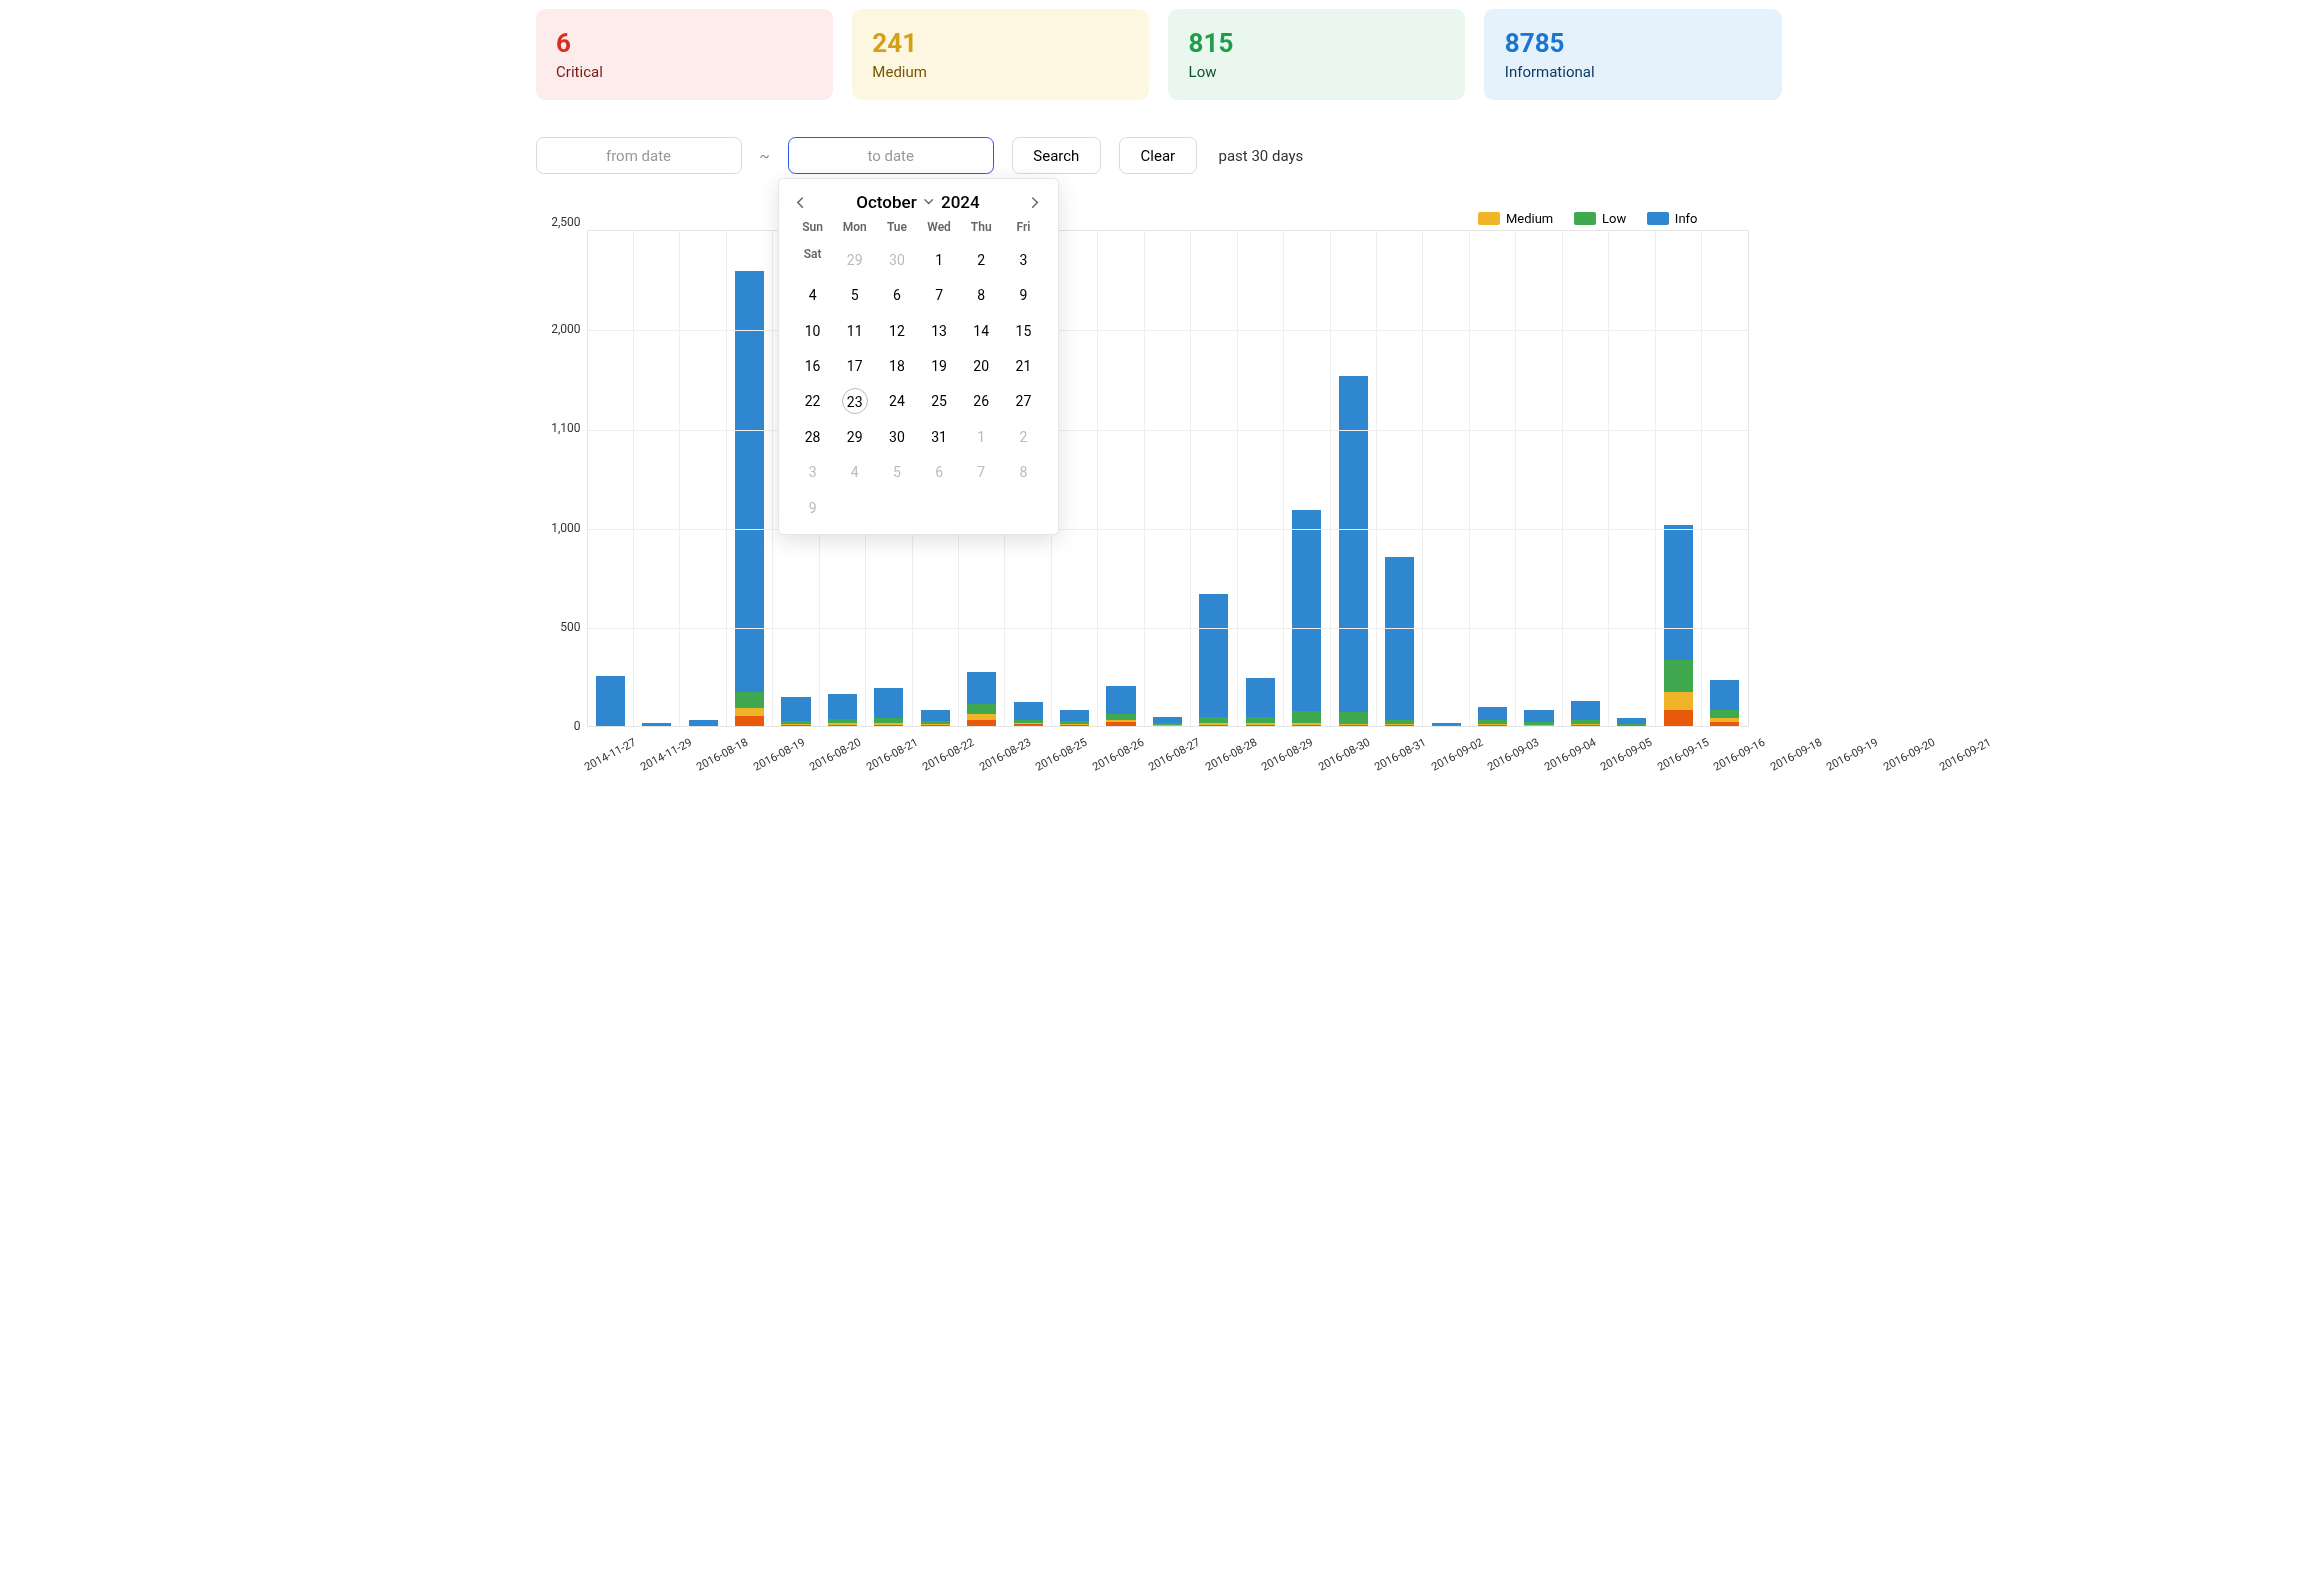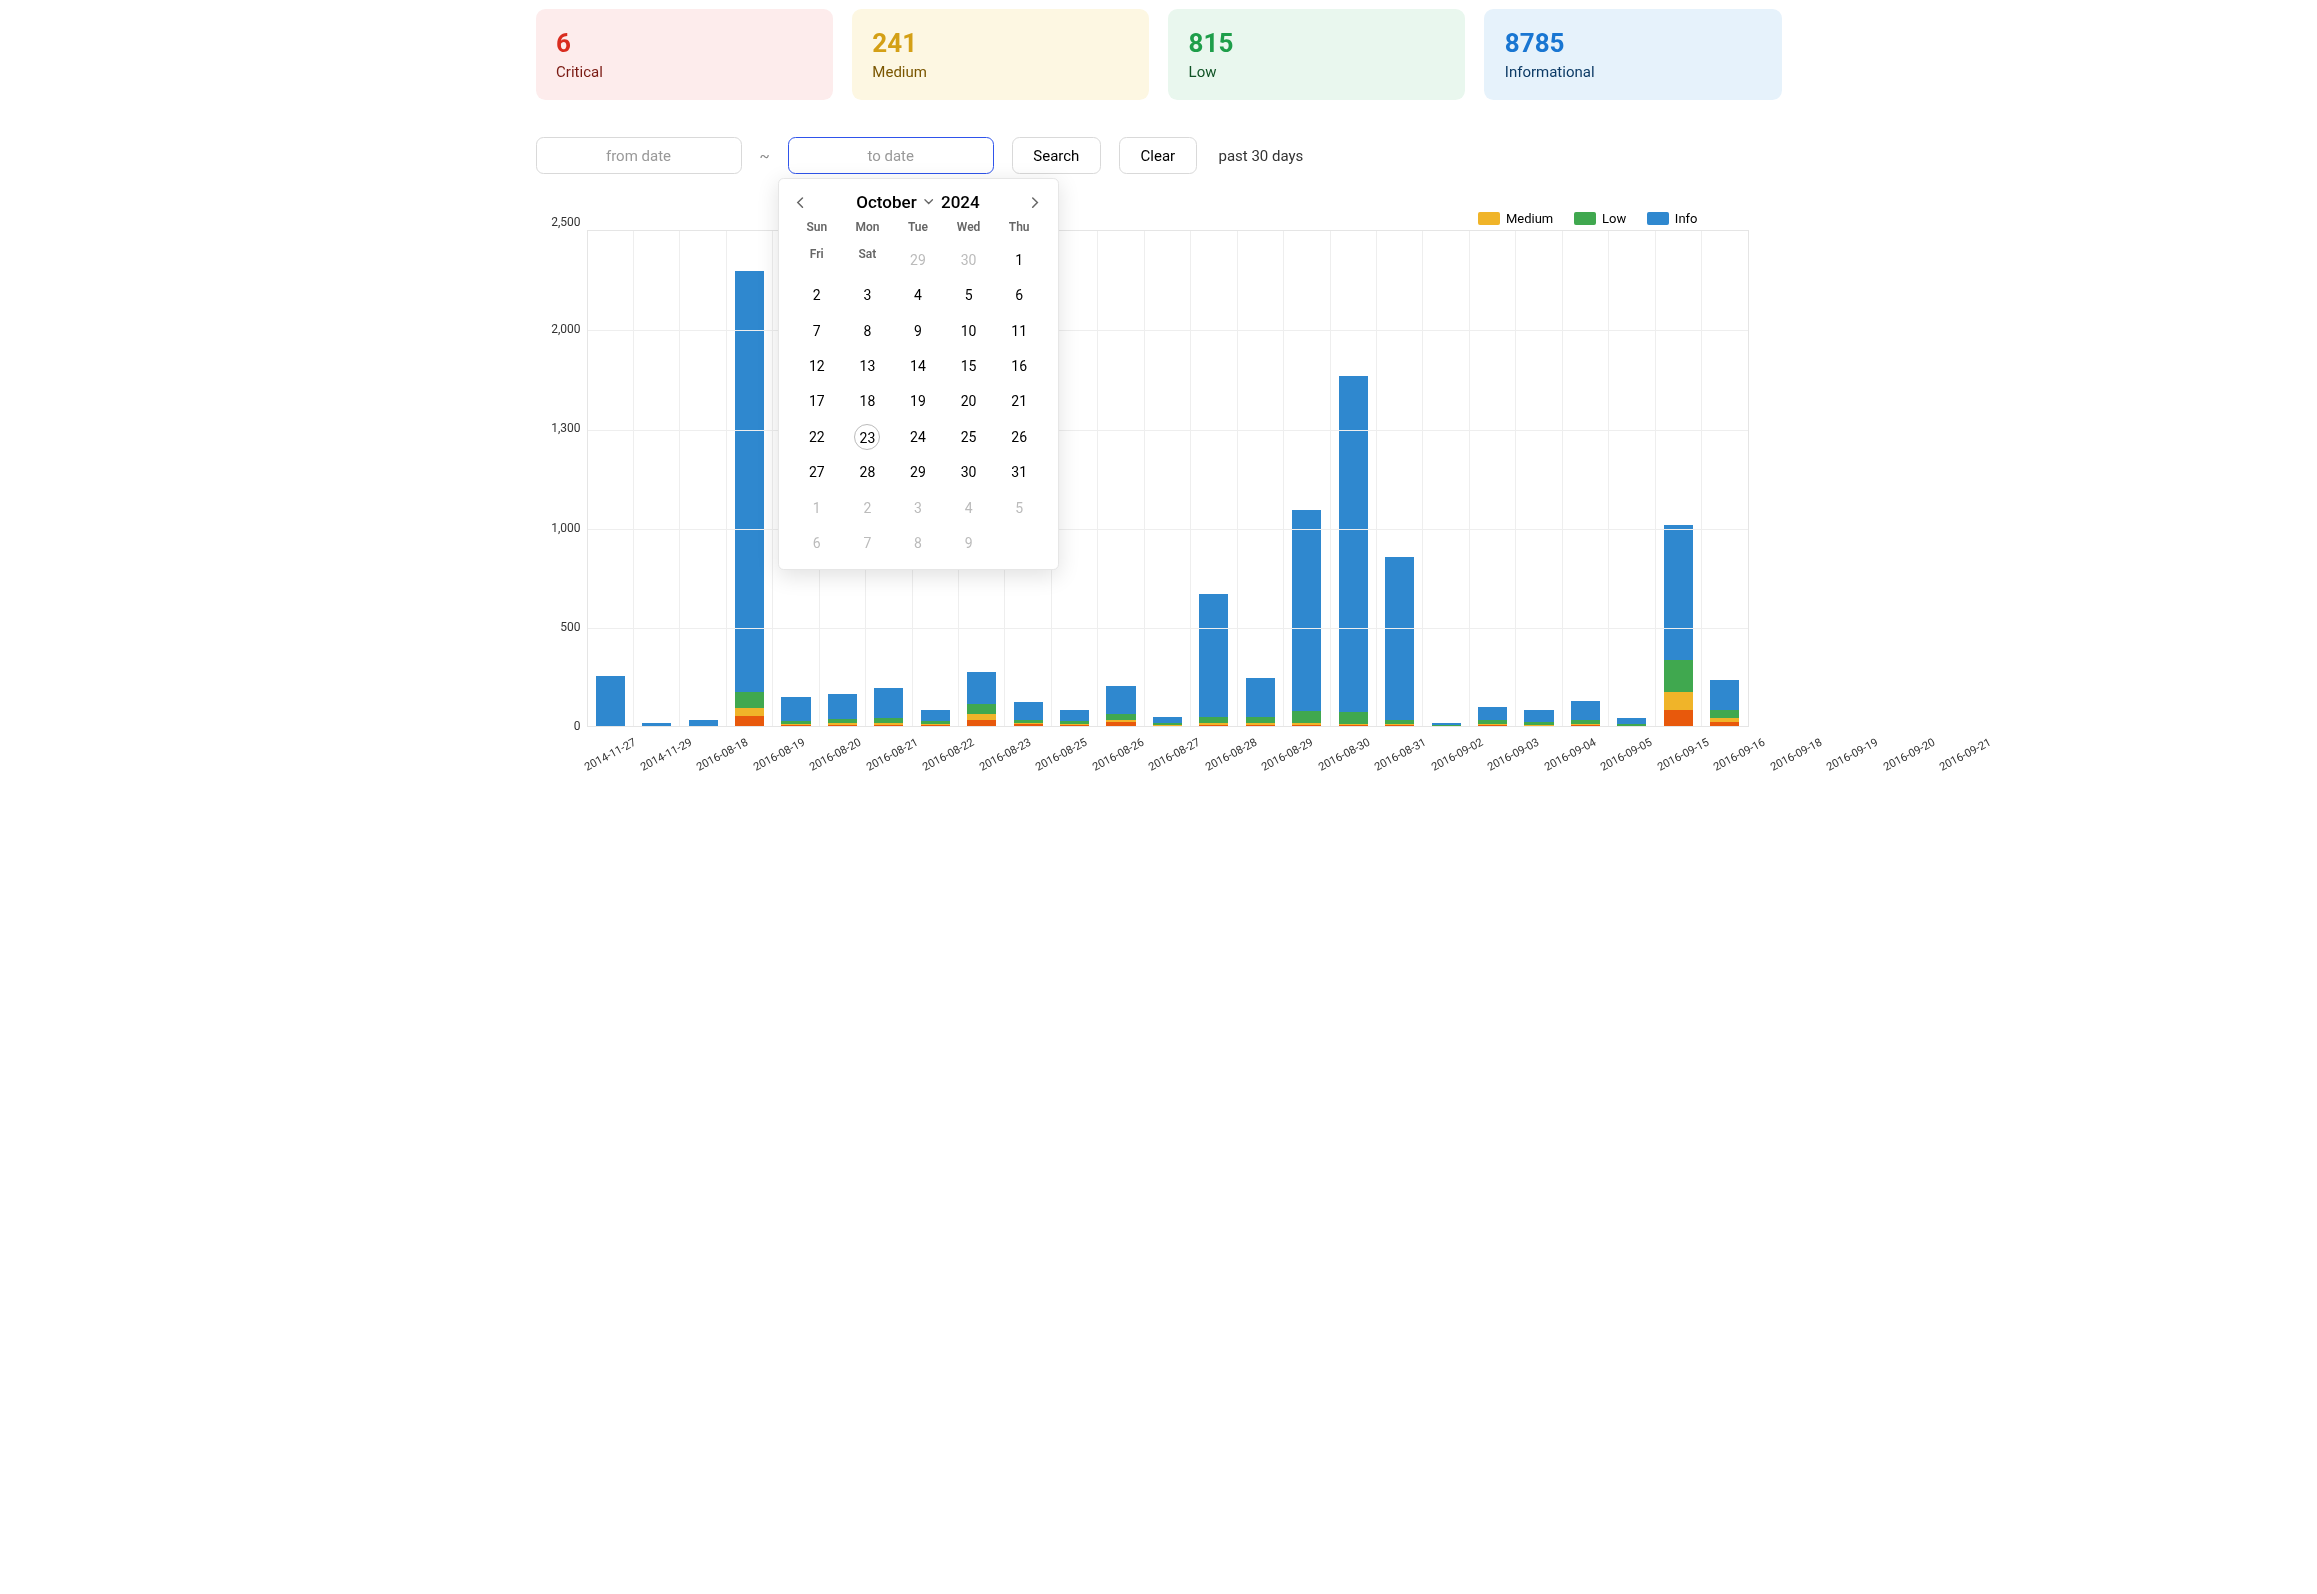--- a/index.html
+++ b/index.html
@@ -25,21 +25,21 @@
 .tilde { color: #888; font-size: 15px; }
 .btn { height: 37px; border: 0.9px solid #d9d9d9; border-radius: 7.5px; background: #fff; padding: 0 20.6px; font-size: 15px; cursor: pointer; }
 .quick { font-size: 15px; color: #333; margin-left: 3.7px; }
 
 
 .datepicker { position: absolute; top: 41px; left: 242px; width: 281px; background: #fff; border: 0.9px solid #e6e6e6; border-radius: 5.6px; box-shadow: 0 5.6px 22.5px rgba(0,0,0,.12); z-index: 30; padding: 9.4px 13px 13px; }
 .dp-head { display: flex; align-items: center; justify-content: space-between; padding: 3.7px 0 7.5px; }
 .dp-nav { width: 19px; height: 19px; display: flex; align-items: center; justify-content: center; cursor: pointer; color: #666; font-size: 17px; }
 .dp-title { display: flex; align-items: center; gap: 7.5px; font-size: 17px; font-weight: 500; }
 .dp-title .chev { color: #666; font-size: 13px; }
-.dp-grid { display: grid; grid-template-columns: repeat(5, 1fr); row-gap: 9.4px; }
+.dp-grid { display: grid; grid-template-columns: repeat(6, 1fr); row-gap: 9.4px; }
 .dp-dow { font-size: 12px; font-weight: 600; color: #666; text-align: center; padding-bottom: 3.7px; }
 .dp-day { font-size: 14px; text-align: center; height: 26px; line-height: 26px; cursor: pointer; }
 .dp-day.pad { color: #bbb; }
 .dp-day.today { border: 0.9px solid #bbb; border-radius: 50%; width: 26px; margin: 0 auto; }
 
 
 .chartbox { position: relative; width: 1246px; height: 600px; }
 .legend { position: absolute; right: 84px; top: 0; display: flex; gap: 20.6px; z-index: 5; }
 .lg { display: flex; align-items: center; gap: 5.6px; font-size: 13px; }
 .lg .sw { width: 22.5px; height: 13px; border-radius: 1.9px; }
@@ -402,19 +402,19 @@
         <div class="xl">2016-09-15</div>
         <div class="xl">2016-09-16</div>
         <div class="xl">2016-09-18</div>
         <div class="xl">2016-09-19</div>
         <div class="xl">2016-09-20</div>
         <div class="xl">2016-09-21</div>
       </div>
   <div class="ytick" style="top: 515px;">0</div>
       <div class="ytick" style="top: 416px;">500</div>
       <div class="ytick" style="top: 317px;">1,000</div>
-      <div class="ytick" style="top: 217px;">1,300</div>
+      <div class="ytick" style="top: 217px;">1,100</div>
       <div class="ytick" style="top: 118px;">2,000</div>
       <div class="ytick" style="top: 11px;">2,500</div>
     </div>
 
 </div>
 
 
 </body></html>

